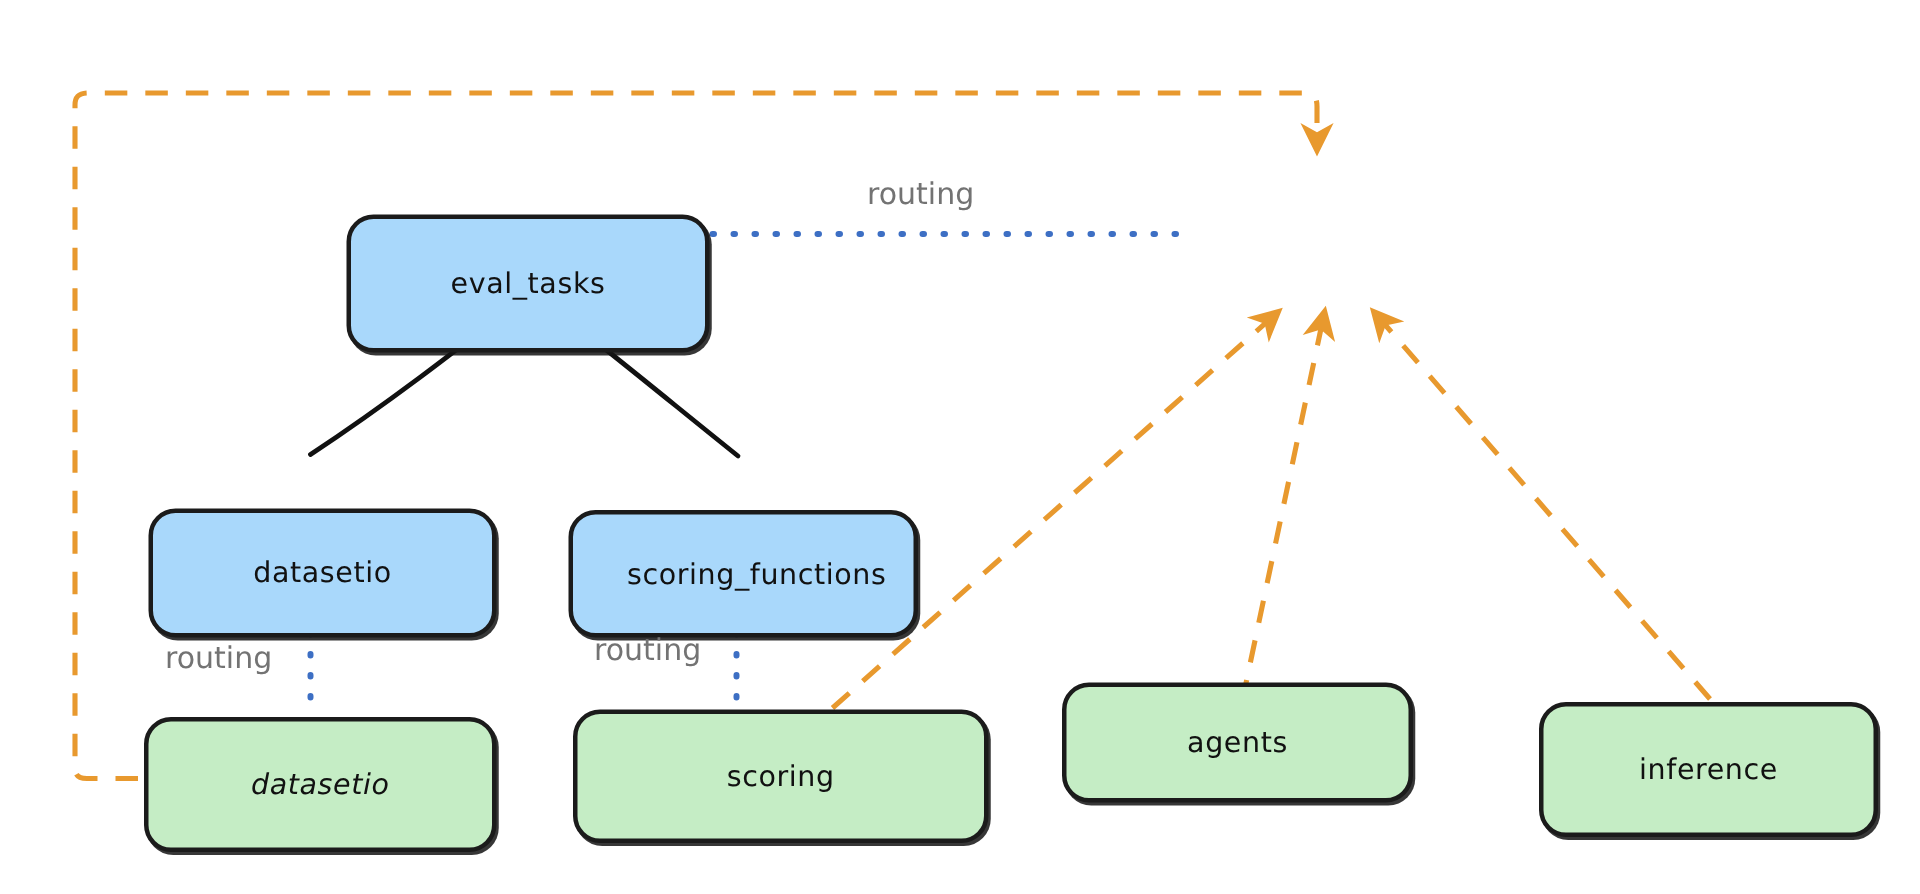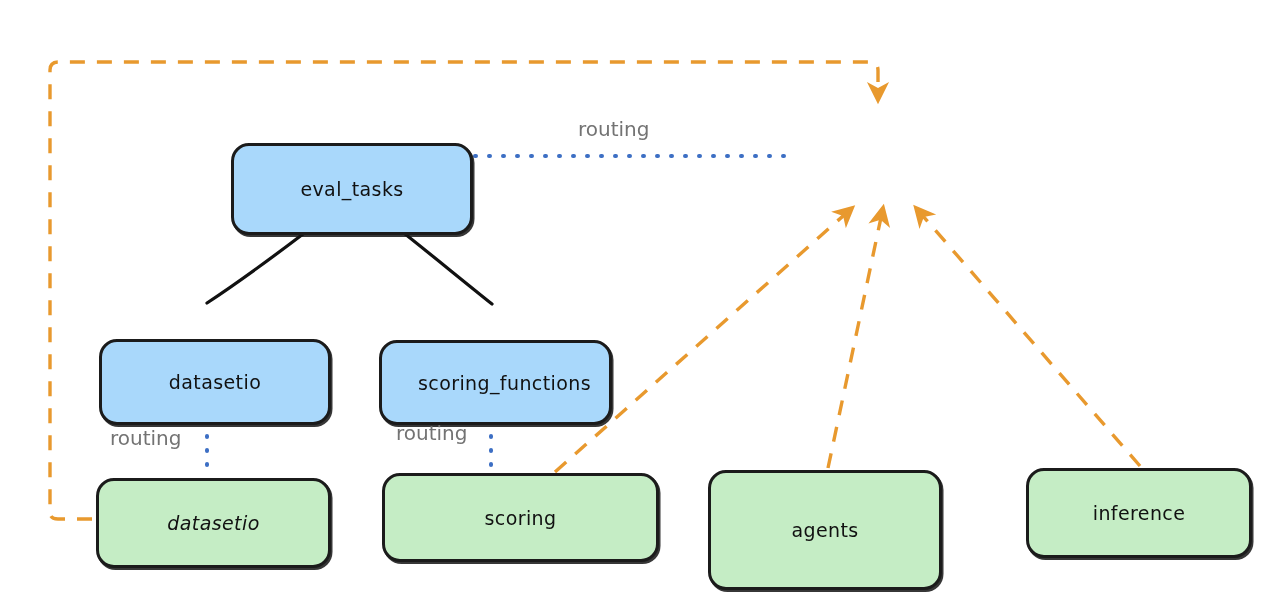--- a/index.html
+++ b/index.html
@@ -96,21 +96,21 @@
   </div>
 
   <div class="node green" style="left:96px; top:478px; width:235px; height:90px;font-style:italic;">
     <span class="node-label">datasetio</span>
   </div>
 
   <div class="node green" style="left:382px; top:473px; width:277px; height:89px;">
     <span class="node-label">scoring</span>
   </div>
 
-  <div class="node green" style="left:708px; top:470px; width:234px; height:120px;">
+  <div class="node green" style="left:708px; top:455px; width:234px; height:80px;">
     <span class="node-label">agents</span>
   </div>
 
   <div class="node green" style="left:1026px; top:468px; width:226px; height:90px;">
     <span class="node-label">inference</span>
   </div>
 
   <div class="edge-label" style="left:578px; top:117px;">routing</div>
   <div class="edge-label" style="left:110px; top:426px;">routing</div>
   <div class="edge-label" style="left:396px; top:421px;">routing</div>

